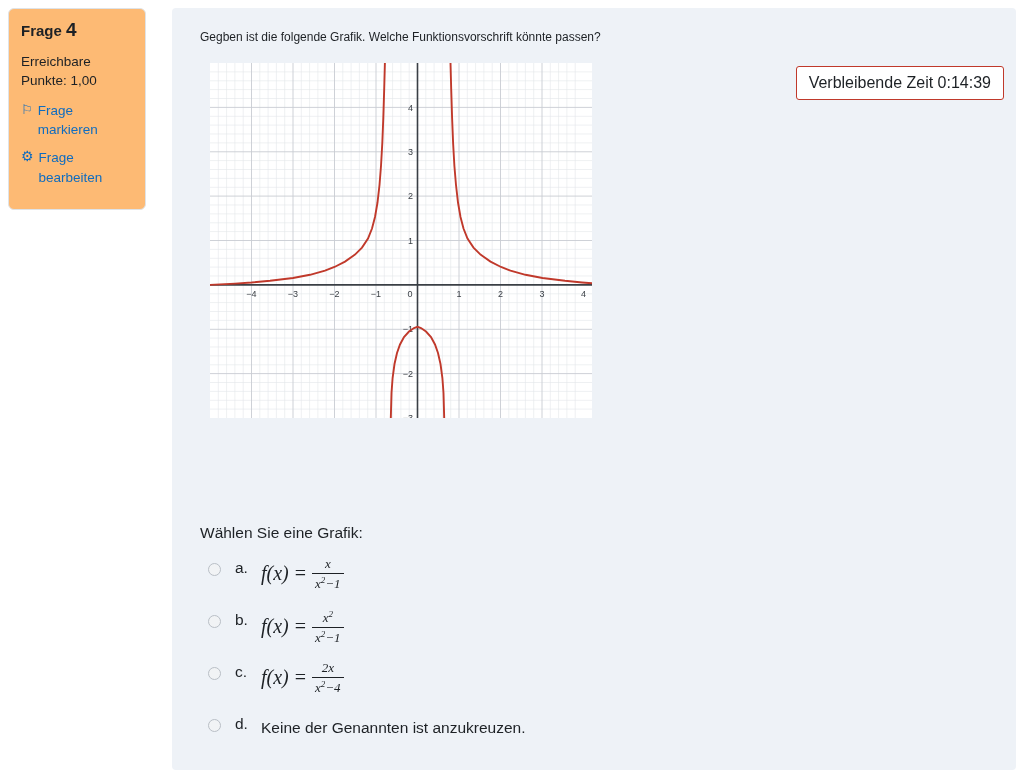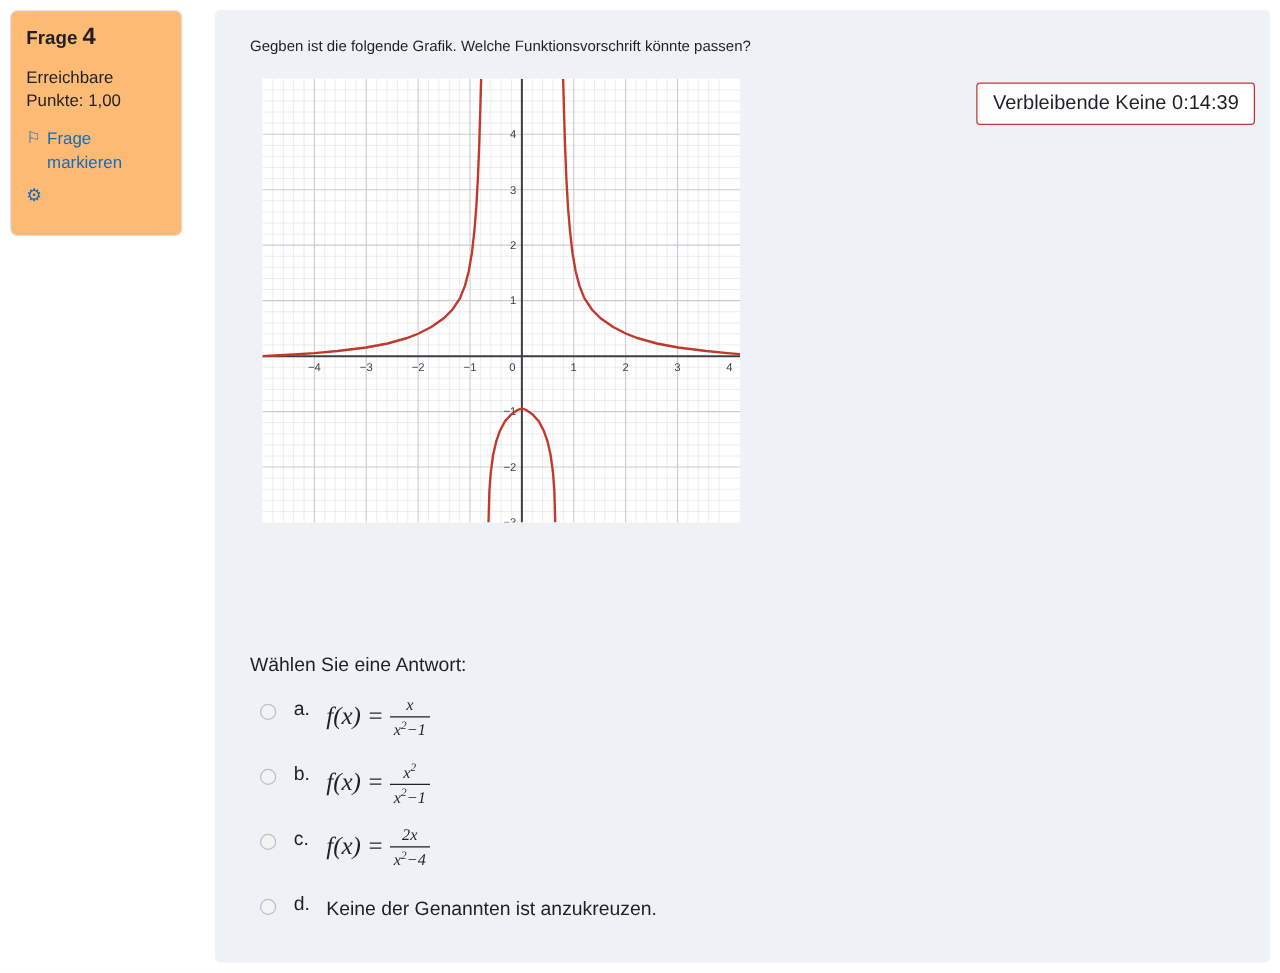--- a/index.html
+++ b/index.html
@@ -166,28 +166,29 @@
     </div>
     <div class="qinfo-line">Erreichbare Punkte: 1,00</div>
 
     <div class="qinfo-link">
       <span class="flag-icon">⚐</span>
       <span class="lbl">Frage markieren</span>
     </div>
 
     <div class="qinfo-link">
       <span class="gear-icon">⚙</span>
+      <span class="lbl">Frage bearbeiten</span>
     </div>
   </div>
 
   <div class="qcard">
 
     <div class="qtext">Gegben ist die folgende Grafik. Welche Funktionsvorschrift könnte passen?</div>
 
-    <div class="timer">Verbleibende Keine 0:14:39</div>
+    <div class="timer">Verbleibende Zeit 0:14:39</div>
 
     <div class="graph-wrap">
       <svg width="382" height="355" viewBox="0 0 382 355" xmlns="http://www.w3.org/2000/svg">
         <rect x="0" y="0" width="382" height="355" fill="#ffffff"></rect>
 
         <g stroke="#e3e6ea" stroke-width="0.6">
 
           <line x1="8.3" y1="0" x2="8.3" y2="355"></line>
             <line x1="16.6" y1="0" x2="16.6" y2="355"></line>
           <line x1="24.9" y1="0" x2="24.9" y2="355"></line>
@@ -311,21 +312,21 @@
                    L 372,219.5 L 382,220.3"></path>
 
           <path d="M 180.8,355 L 181.5,330.0 L 182.6,315.0 L 184.5,301.0 L 187,290.0 L 190,281.5
                    L 194,274.0 L 199,268.5 L 204,265.0 L 207.5,263.8 L 211,265.0 L 216,268.5
                    L 221,274.0 L 225,281.5 L 228,290.0 L 230.5,301.0 L 232.4,315.0 L 233.5,330.0
                    L 234.2,355"></path>
         </g>
       </svg>
     </div>
 
-    <div class="answers-label">Wählen Sie eine Antwort:</div>
+    <div class="answers-label">Wählen Sie eine Grafik:</div>
 
     <div class="answer-list">
 
       <div class="answer-row">
         <div class="radio"></div>
         <div class="ans-letter">a.</div>
         <div class="ans-body">
           <span>f(x)</span>
           <span class="eq">=</span>
           <span class="frac">

